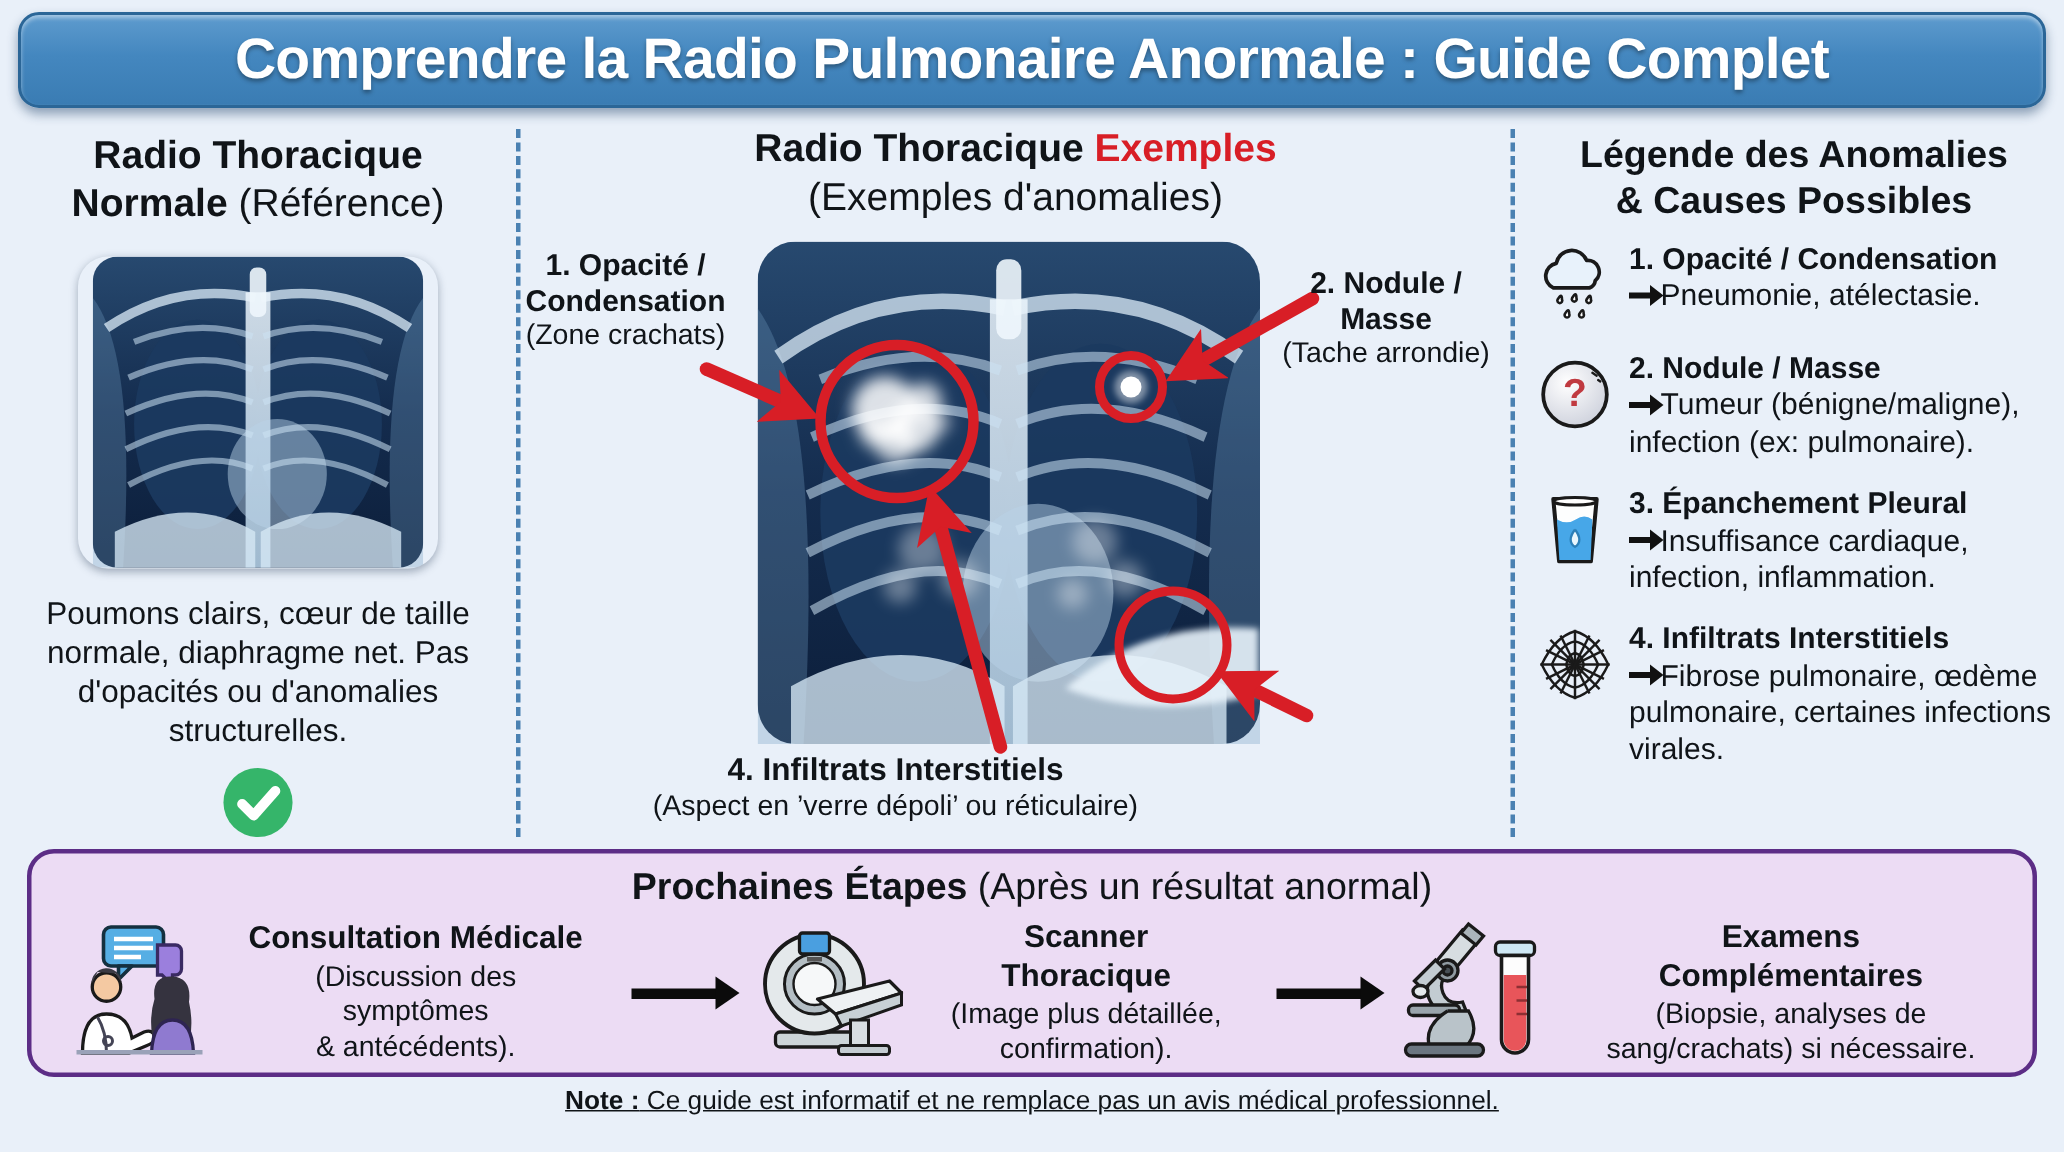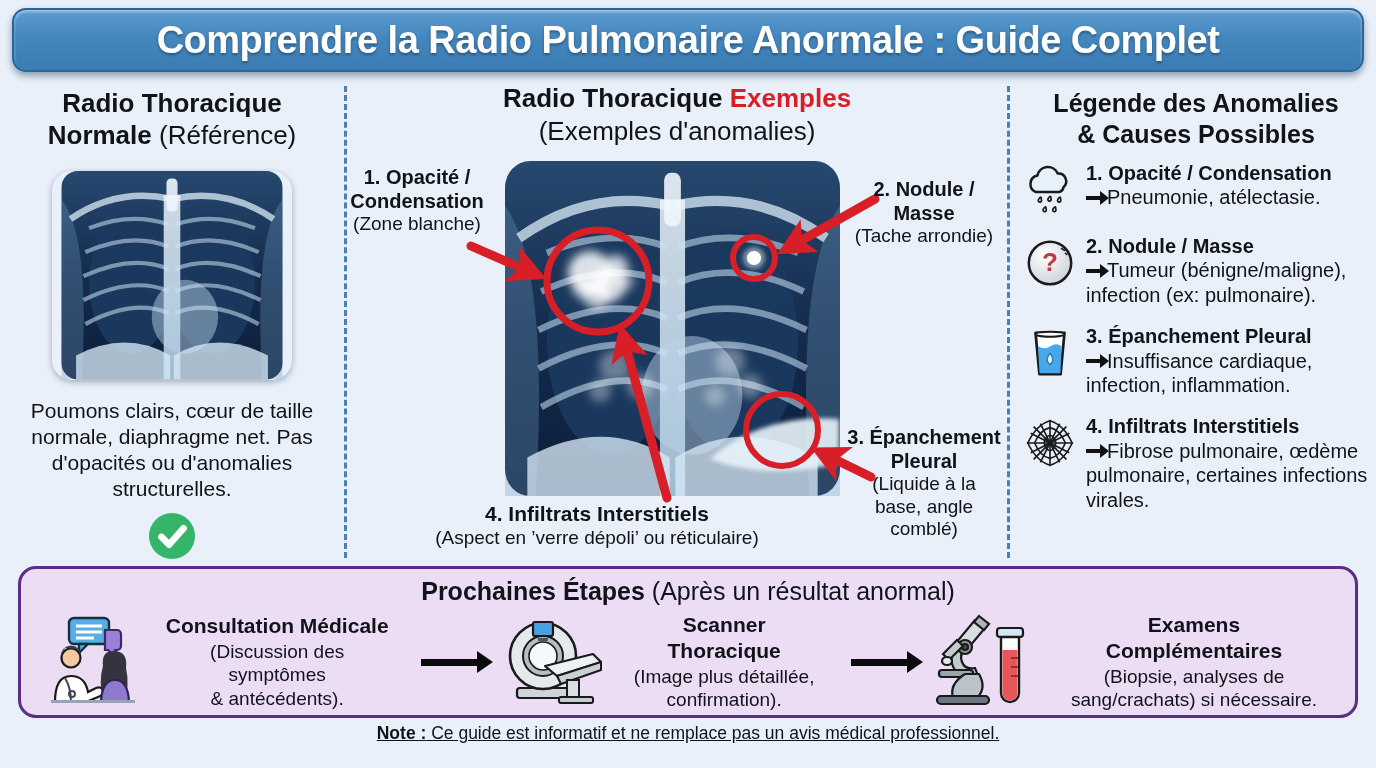--- a/index.html
+++ b/index.html
@@ -206,33 +206,26 @@
         <line x1="124" y1="168" x2="188" y2="196"></line>
         <line x1="528" y1="121" x2="441" y2="170"></line>
         <line x1="524" y1="399" x2="475" y2="375"></line>
         <line x1="320" y1="420" x2="276" y2="258"></line>
       </g>
     </svg>
 
     <div class="anno anno1">
       <div class="t prelines">1. Opacité /
 Condensation</div>
-      <div class="s">(Zone blanche)</div>
+      <div class="s">(Zone crachats)</div>
     </div>
     <div class="anno anno2">
       <div class="t prelines">2. Nodule /
 Masse</div>
       <div class="s">(Tache arrondie)</div>
-    </div>
-    <div class="anno anno3">
-      <div class="t prelines">3. Épanchement
-Pleural</div>
-      <div class="s prelines">(Liquide à la
-base, angle
-comblé)</div>
     </div>
     <div class="anno anno4">
       <div class="t">4. Infiltrats Interstitiels</div>
       <div class="s">(Aspect en ’verre dépoli’ ou réticulaire)</div>
     </div>
   </div>
 
   <div class="vdiv"></div>
 
   <div class="right-col">

